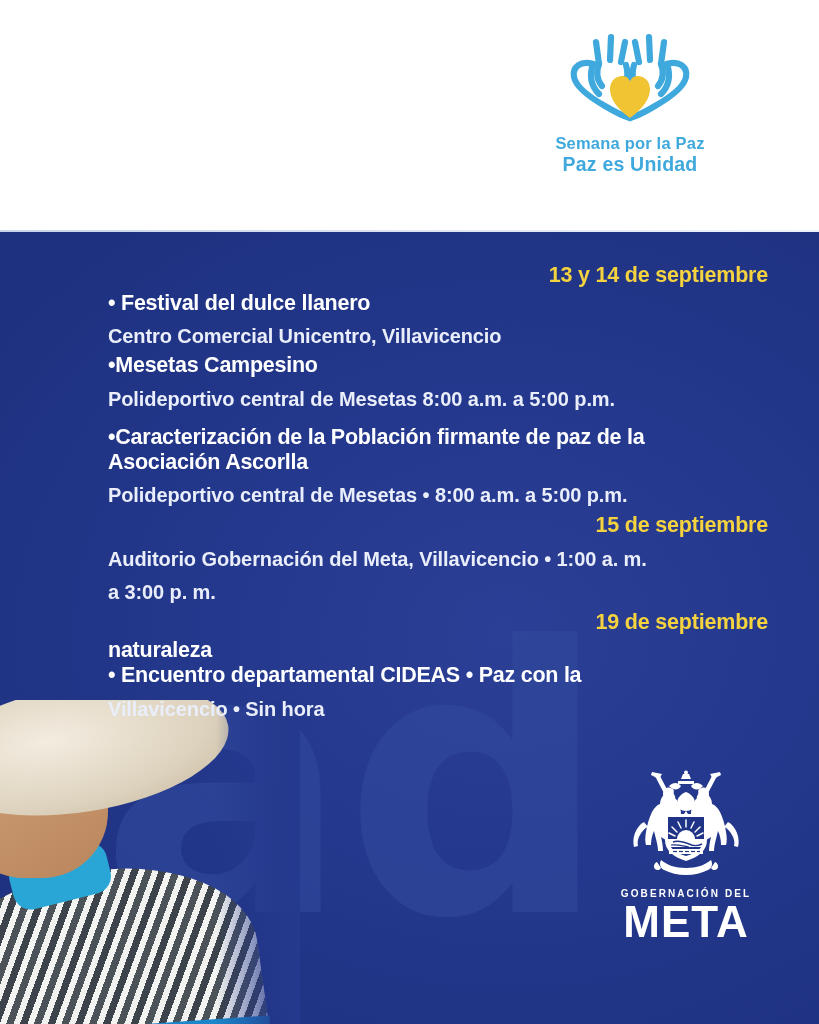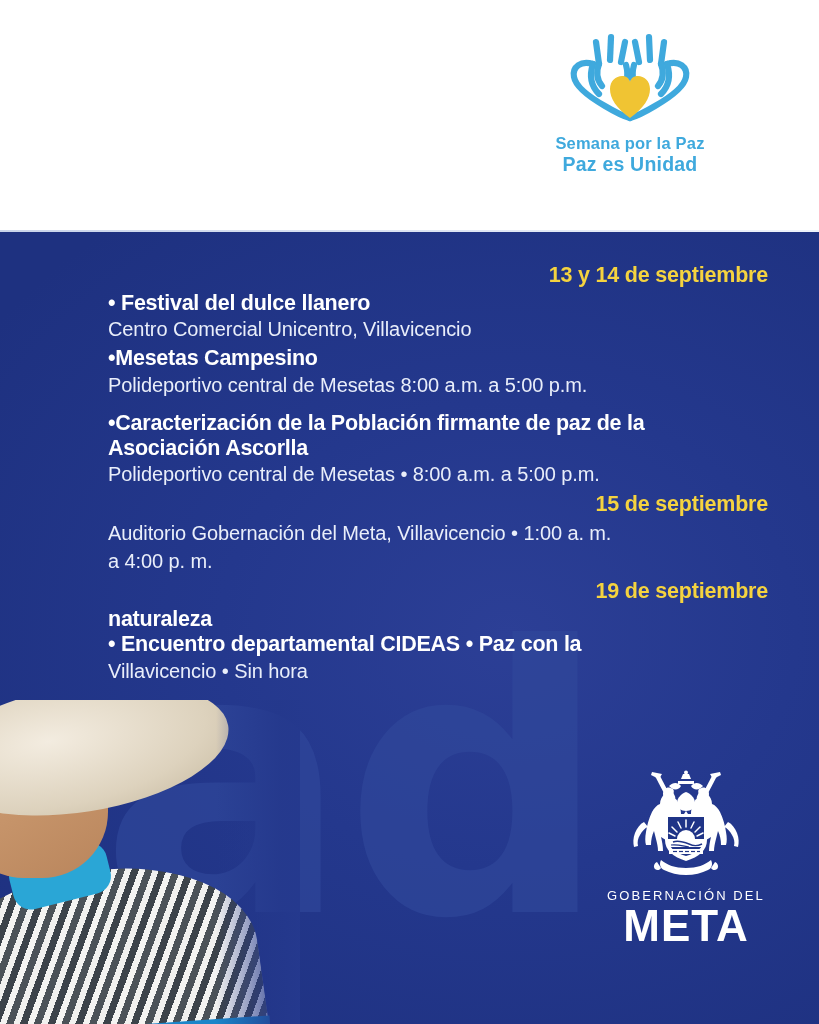--- a/index.html
+++ b/index.html
@@ -207,35 +207,35 @@
   .date{
     color:#f5d33f;font-weight:bold;font-size:21.5px;
     line-height:1.25;margin:0 0 2px 0;letter-spacing:-.2px;text-align:right;
   }
   .date.spaced{}
   .event{
     color:#ffffff;font-weight:bold;font-size:21.5px;
     line-height:1.18;margin:0;letter-spacing:-.25px;
   }
   .detail{
-    color:#e9eefa;font-weight:normal;font-size:20px;
-    line-height:1.3;margin:0 0 2px 0;letter-spacing:-.1px;
+    color:#e9eefa;font-weight:bold;font-size:20px;
+    line-height:1.3;margin:7px 0 2px 0;letter-spacing:-.1px;
   }
   .blk{margin-bottom:4px;}
   .gap{height:9px;}
 
   
   .meta-logo{
     position:absolute;left:596px;top:770px;width:180px;
     z-index:5;text-align:center;
   }
   .crest{display:block;margin:0 auto;width:130px;height:112px;}
   .meta-sub{
-    color:#ffffff;font-size:13px;letter-spacing:2.1px;
-    font-weight:normal;margin-top:6px;
+    color:#ffffff;font-size:10px;letter-spacing:2.1px;
+    font-weight:bold;margin-top:6px;
   }
   .meta-main{
     color:#ffffff;font-size:44px;letter-spacing:1px;font-weight:bold;
     line-height:1.02;margin-top:1px;
   }
 </style>
 </head>
 <body>
 
 <div class="poster">
@@ -328,21 +328,21 @@
     <div class="gap"></div>
     <div class="blk">
       <div class="event">•Caracterización de la Población firmante de paz de la</div>
       <div class="event">Asociación Ascorlla</div>
       <div class="detail">Polideportivo central de Mesetas • 8:00 a.m. a 5:00 p.m.</div>
     </div>
 
     <div class="date spaced">15 de septiembre</div>
     <div class="blk">
       <div class="detail">Auditorio Gobernación del Meta, Villavicencio • 1:00 a. m.</div>
-      <div class="detail">a 4:00 p. m.</div>
+      <div class="detail">a 3:00 p. m.</div>
     </div>
 
     <div class="date spaced">19 de septiembre</div>
     <div class="blk">
       <div class="event">naturaleza</div>
       <div class="event">• Encuentro departamental CIDEAS • Paz con la</div>
       <div class="detail">Villavicencio • Sin hora</div>
     </div>
 
   </div>

